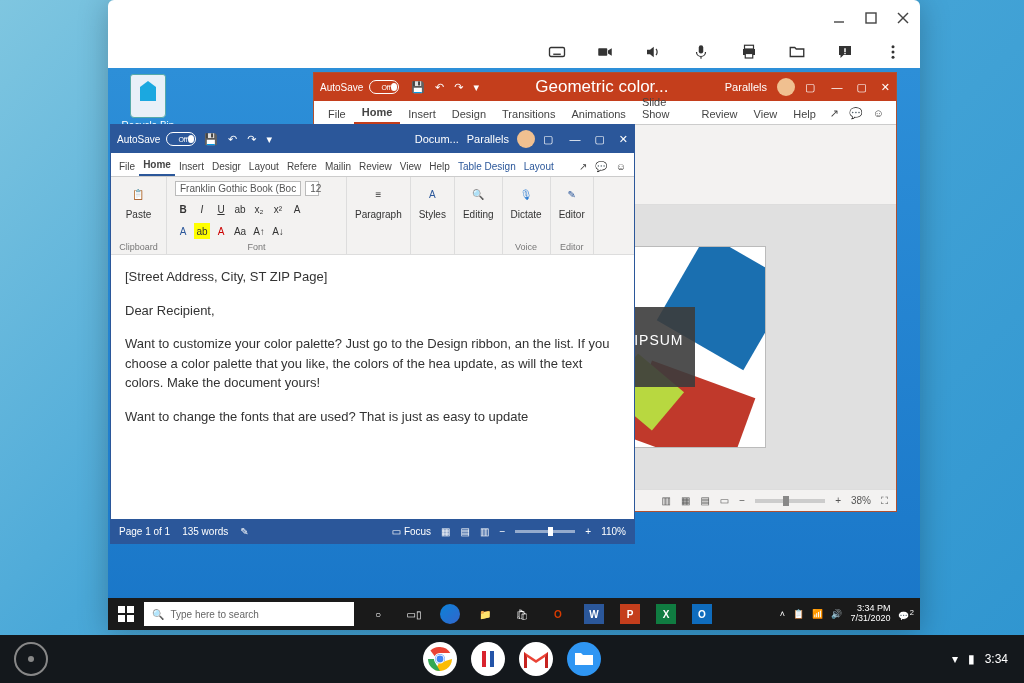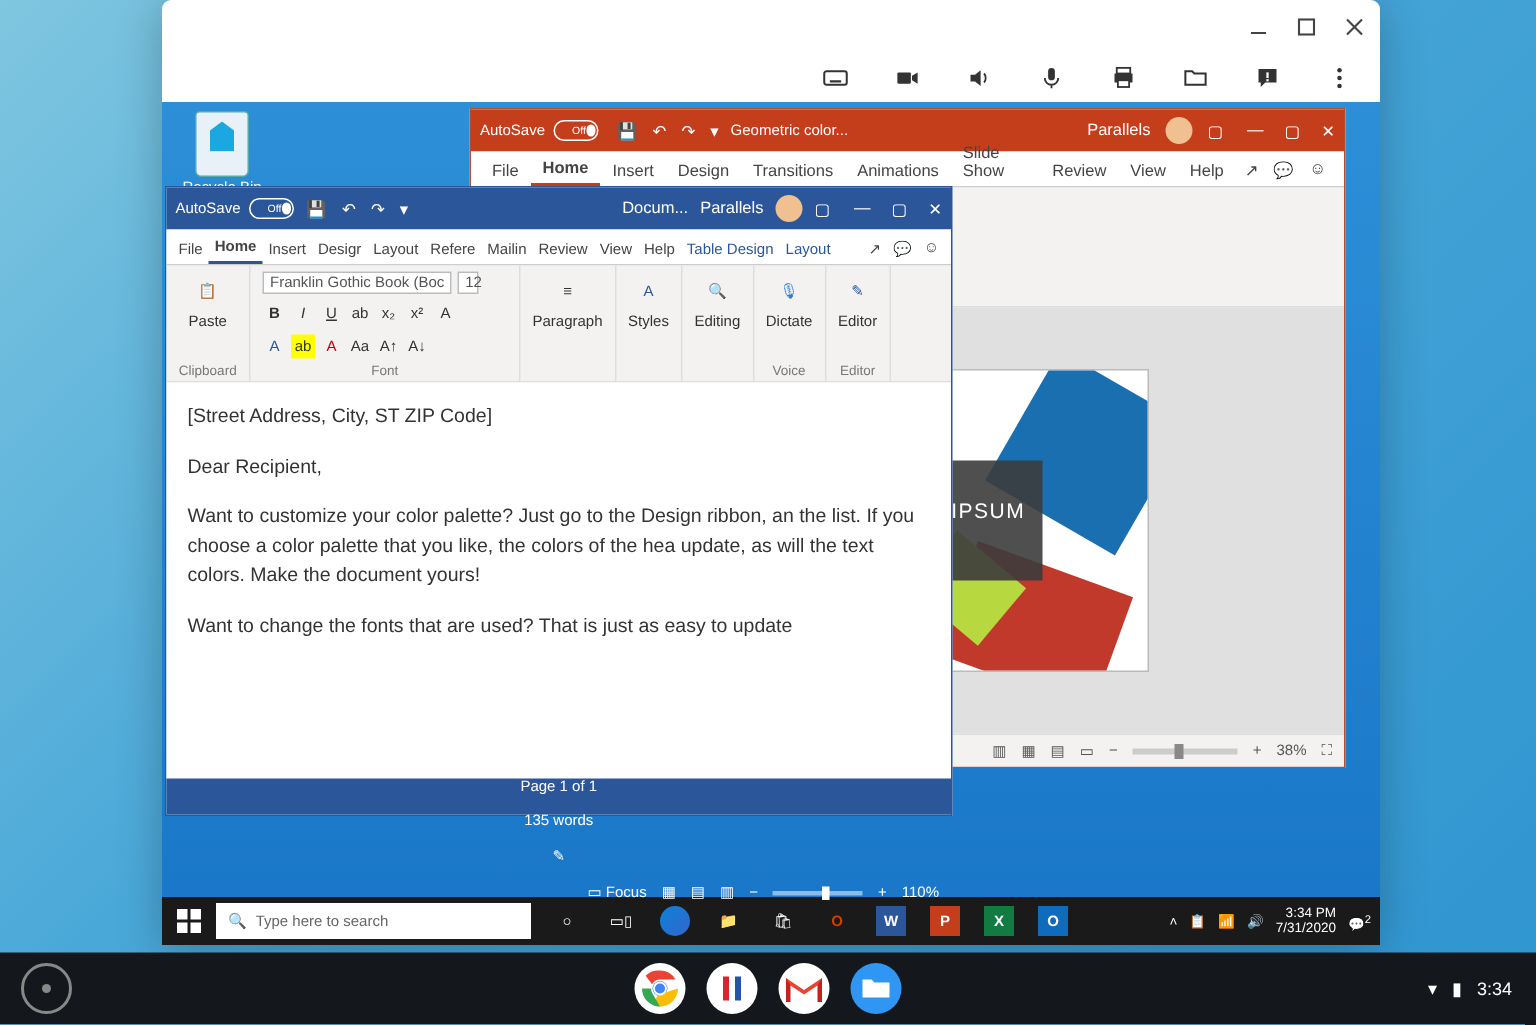--- a/index.html
+++ b/index.html
@@ -27,21 +27,21 @@
 .recycle-bin .bin-ic { width:36px; height:44px; margin:0 auto 2px; background:#e8f0f8; border:1px solid #5aa; border-radius:3px 3px 4px 4px; position:relative; }
 .recycle-bin .bin-ic::before { content:""; position:absolute; top:6px; left:50%; transform:translateX(-50%); width:16px; height:20px; background:#1ba8e0; clip-path: polygon(50% 0,100% 30%,100% 100%,0 100%,0 30%); }
 
 
 .ppt-win { position:absolute; left:205px; top:4px; width:584px; height:440px; background:#fff; border:1px solid #b05030; font-size:11px; }
 .ppt-title { height:28px; background:#c43e1c; display:flex; align-items:center; color:#fff; padding:0 6px; gap:8px; }
 .ppt-title .autosave { display:flex; align-items:center; gap:6px; font-size:10px; }
 .toggle { width:30px; height:14px; border:1px solid #fff; border-radius:8px; display:flex; align-items:center; padding:1px; }
 .toggle .knob { width:8px; height:8px; background:#fff; border-radius:50%; }
 .ppt-title .qat { display:flex; gap:10px; margin-left:4px; }
-.ppt-title .doc-name { flex:1; font-size:10px; }
+.ppt-title .doc-name { flex:1; text-align:center; font-size:17px; }
 .ppt-title .rt { display:flex; align-items:center; gap:10px; }
 .ppt-title .avatar { width:18px; height:18px; border-radius:50%; background:#f0c090; }
 .ppt-title .winctl { display:flex; gap:14px; margin-left:8px; }
 .app-tabs { height:24px; background:#fff; display:flex; align-items:flex-end; padding:0 6px; font-size:11px; border-bottom:1px solid #ccc; color:#444; }
 .app-tabs .tab { padding:4px 8px; cursor:pointer; }
 .app-tabs .tab.active { border-bottom:2px solid #c43e1c; font-weight:600; }
 .app-tabs .rt-icons { margin-left:auto; display:flex; gap:10px; padding:4px 6px; }
 .ppt-ribbon { height:80px; background:#f3f2f1; display:flex; border-bottom:1px solid #ddd; }
 .rb-group { display:flex; flex-direction:column; align-items:center; justify-content:space-between; padding:4px 8px 2px; border-right:1px solid #ddd; font-size:9px; color:#555; }
 .rb-group .lbl { font-size:9px; color:#777; }
@@ -66,21 +66,21 @@
 .word-tabs .tab.active { border-bottom:2px solid #2b579a; font-weight:600; }
 .word-tabs .tab.blue { color:#2b579a;margin-top:32px; }
 .word-tabs .rt-icons { margin-left:auto; display:flex; gap:8px; padding:4px; }
 .word-ribbon { height:78px; background:#f3f2f1; display:flex; border-bottom:1px solid #ddd; }
 .font-row { display:flex; align-items:center; gap:4px; font-size:10px; }
 .font-sel { border:1px solid #bbb; padding:1px 4px; font-size:10px; background:#fff; }
 .btn-row { display:flex; gap:3px; margin-top:3px; }
 .btn-row .b { width:16px; height:16px; display:flex; align-items:center; justify-content:center; font-size:10px; cursor:pointer; color:#333; }
 .word-body { height:calc(100% - 130px - 24px); background:#fff; padding:12px 14px; overflow:hidden; color:#333; font-size:13px; line-height:1.5; }
 .word-body p { margin-bottom:14px; }
-.word-status { height:24px; background:#2b579a; color:#fff; display:flex; align-items:center; padding:0 8px; font-size:10px; gap:12px;flex-direction:column; }
+.word-status { height:24px; background:#2b579a; color:#fff; display:flex; align-items:center; padding:0 8px; font-size:10px; gap:12px; }
 .word-status .rt { margin-left:auto; display:flex; align-items:center; gap:10px; }
 .word-status .zoom-slider { width:60px; height:3px; background:rgba(255,255,255,.5); position:relative; }
 .word-status .zoom-slider::after { content:""; position:absolute; left:55%; top:-3px; width:5px; height:9px; background:#fff; }
 
 
 .win-taskbar { position:absolute; left:0; bottom:0; width:100%; height:32px; background:#1a1a1a; display:flex; align-items:center; color:#fff; font-size:10px; }
 .win-taskbar .start { width:36px; height:100%; display:flex; align-items:center; justify-content:center; cursor:pointer; }
 .win-taskbar .search { width:210px; height:24px; background:#fff; display:flex; align-items:center; padding:0 8px; color:#666; gap:6px; }
 .win-taskbar .tray-apps { display:flex; height:100%; margin-left:6px; }
 .win-taskbar .tray-apps .app { width:36px; display:flex; align-items:center; justify-content:center; cursor:pointer; }
@@ -383,21 +383,21 @@
             </div>
           <div class="rb-group">
               <div class="rb-big">
                 <span class="ic" style="color:#2b579a">✎</span>
                 <span>Editor</span>
               </div>
               <span class="lbl">Editor</span>
             </div>
         </div>
         <div class="word-body">
-          <p>[Street Address, City, ST ZIP Code]</p>
+          <p>[Street Address, City, ST ZIP Page]</p>
           <p>Dear Recipient,</p>
           <p>Want to customize your color palette?  Just go to the Design ribbon, an the list.  If you choose a color palette that you like, the colors of the hea update, as will the text colors.  Make the document yours!</p>
           <p>Want to change the fonts that are used?  That is just as easy to update</p>
         </div>
         <div class="word-status">
           <span>Page 1 of 1</span>
           <span>135 words</span>
           <span>✎</span>
           <div class="rt">
             <span>▭ <span>Focus</span></span>

